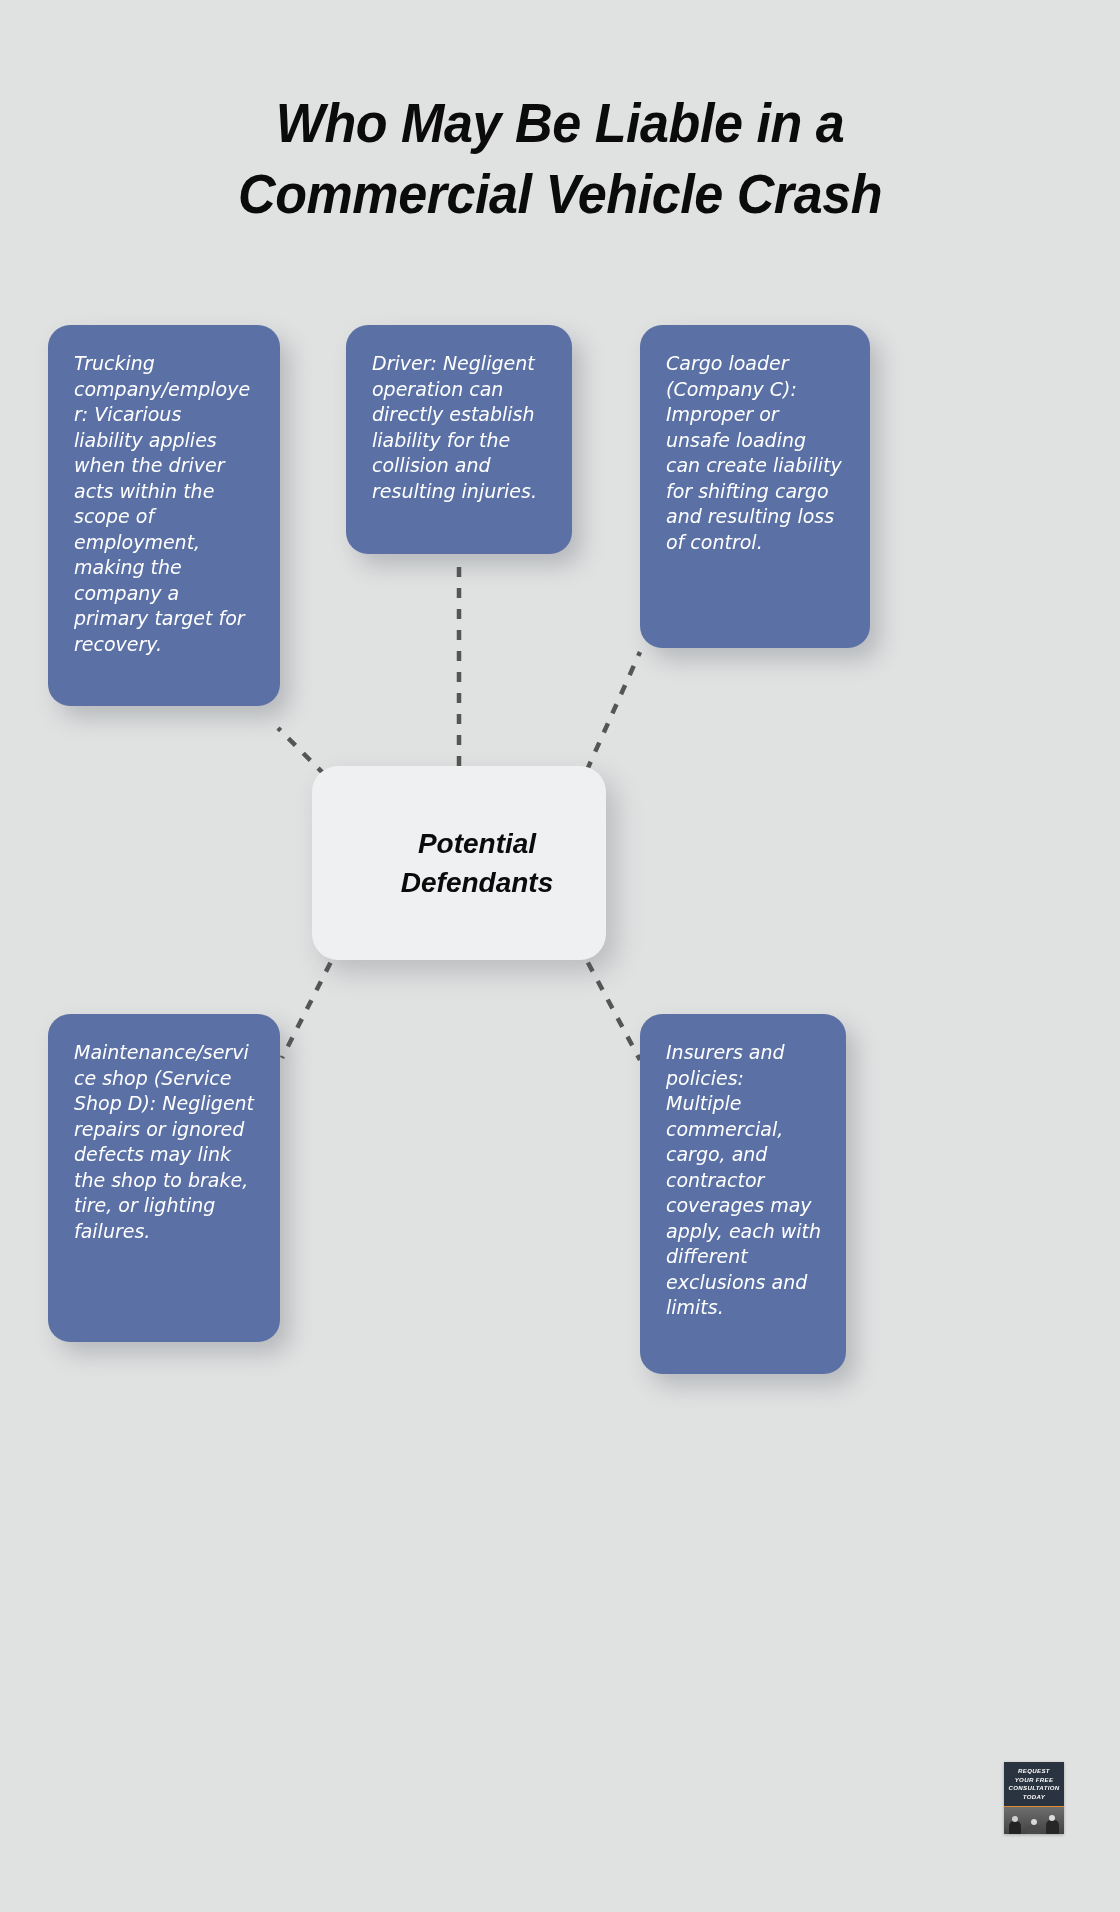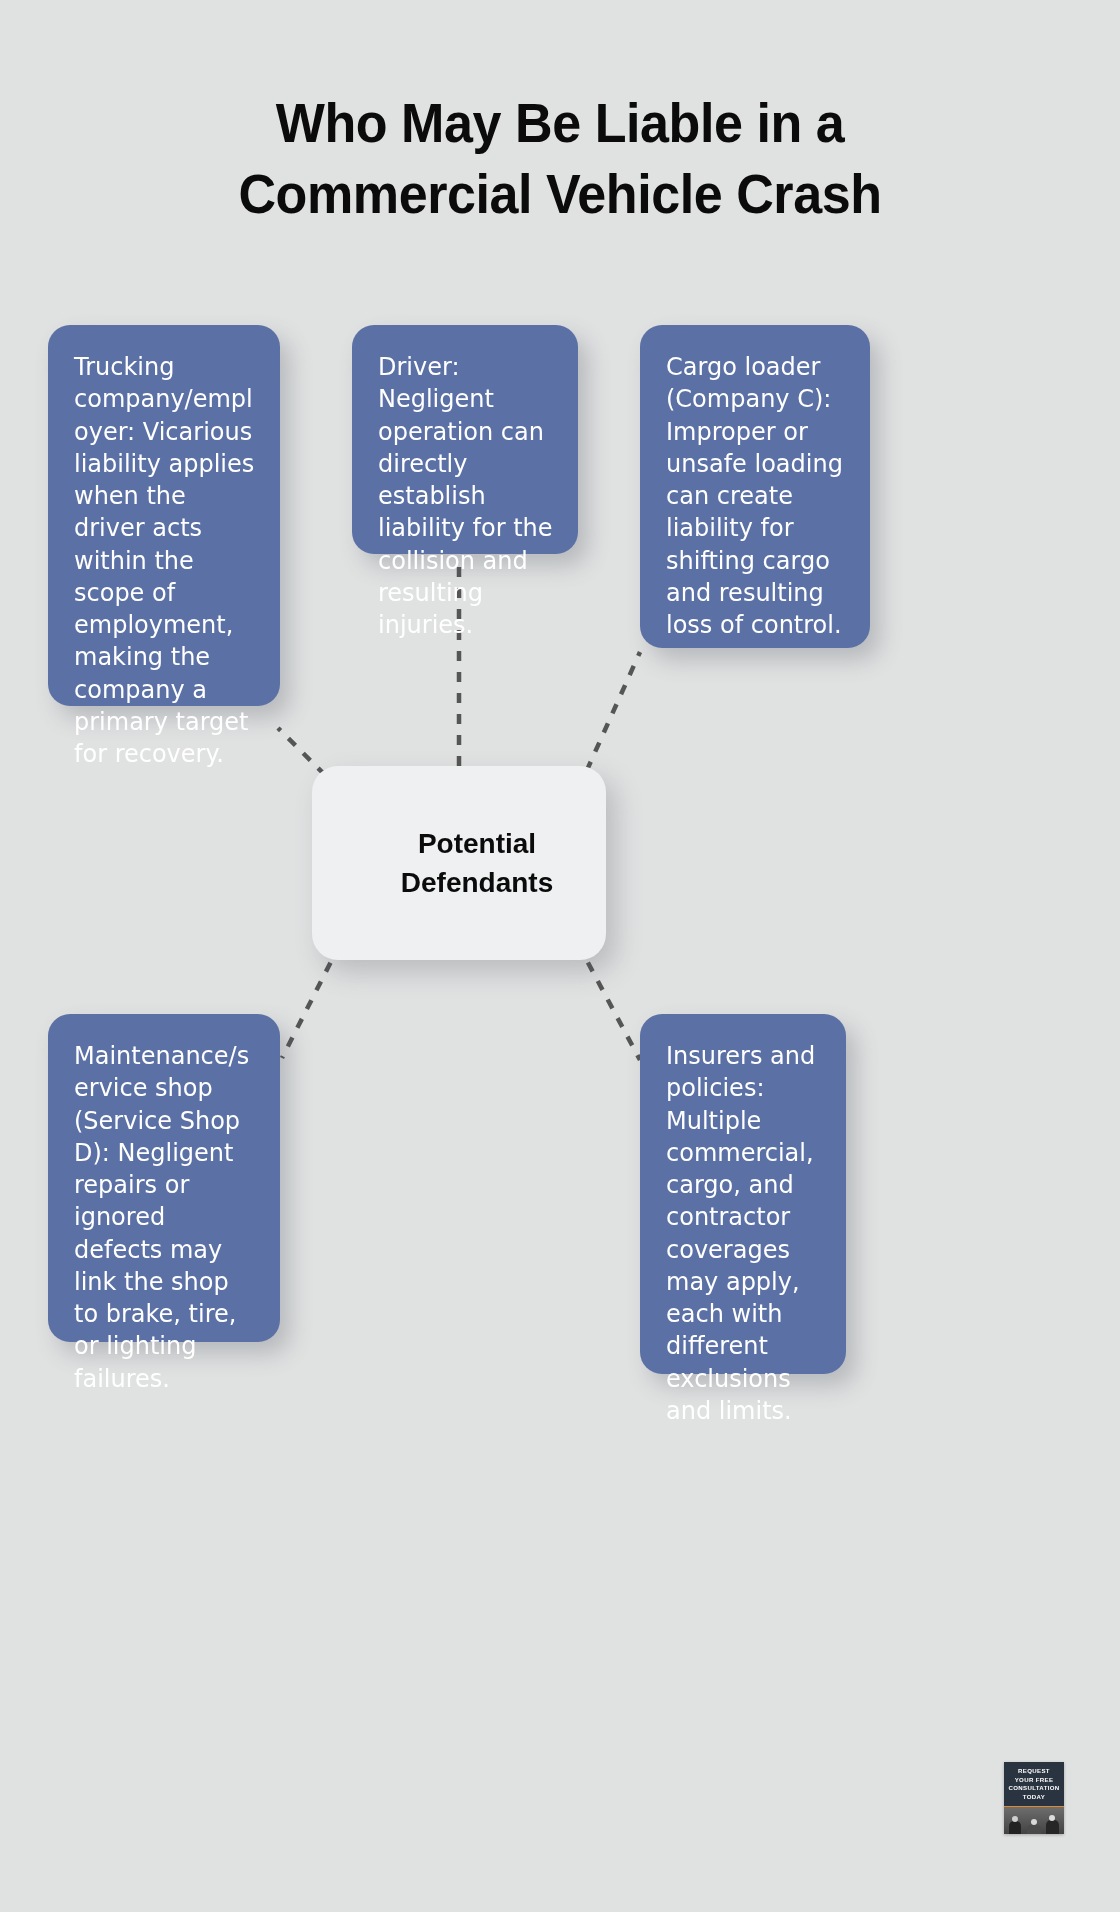--- a/index.html
+++ b/index.html
@@ -12,20 +12,21 @@
     background: #e0e1e1;
     font-family: "DejaVu Sans", sans-serif;
     position: relative;
     overflow: hidden;
   }
 
   #canvas {
     position: relative;
     width: 1120px;
     height: 1912px;
+    font-style: italic;
   }
 
   
   .title {
     position: absolute;
     left: 90px;
     top: 88px;
     width: 940px;
     text-align: center;
     font-family: "Liberation Sans", sans-serif;
@@ -54,21 +55,21 @@
     box-sizing: border-box;
     border-radius: 22px;
     padding-left: 36px;
   }
 
   .leaf {
     background: #5b71a5;
     color: #ffffff;
     padding: 26px 24px 26px 26px;
     font-family: "DejaVu Sans", sans-serif;
-    font-size: 24px;
+    font-size: 19px;
     line-height: 1.345;
     box-shadow: 10px 12px 22px rgba(90, 95, 105, 0.30);
     -webkit-hyphens: auto;
     hyphens: auto;
     word-break: normal;
     overflow-wrap: break-word;
   }
 
   .center {
     background: #eef0f1;
@@ -80,21 +81,21 @@
     font-family: "Liberation Sans", sans-serif;
     font-weight: bold;
     font-size: 28px;
     line-height: 1.4;
     box-shadow: 10px 12px 26px rgba(90, 95, 105, 0.28);
     border-radius: 26px;
   }
 
   
   #node-trucking   { left: 48px;  top: 325px;  width: 232px; height: 381px; }
-  #node-driver     { left: 346px; top: 325px;  width: 226px; height: 229px; margin-left: 6px; }
+  #node-driver     { left: 346px; top: 325px;  width: 226px; height: 229px; }
   #node-cargo      { left: 640px; top: 325px;  width: 230px; height: 323px; }
   #node-center     { left: 312px; top: 766px;  width: 294px; height: 194px; }
   #node-maintenance{ left: 48px;  top: 1014px; width: 232px; height: 328px; }
   #node-insurers   { left: 640px; top: 1014px; width: 206px; height: 360px; }
 
   
   #badge {
     position: absolute;
     left: 1004px;
     top: 1762px;

